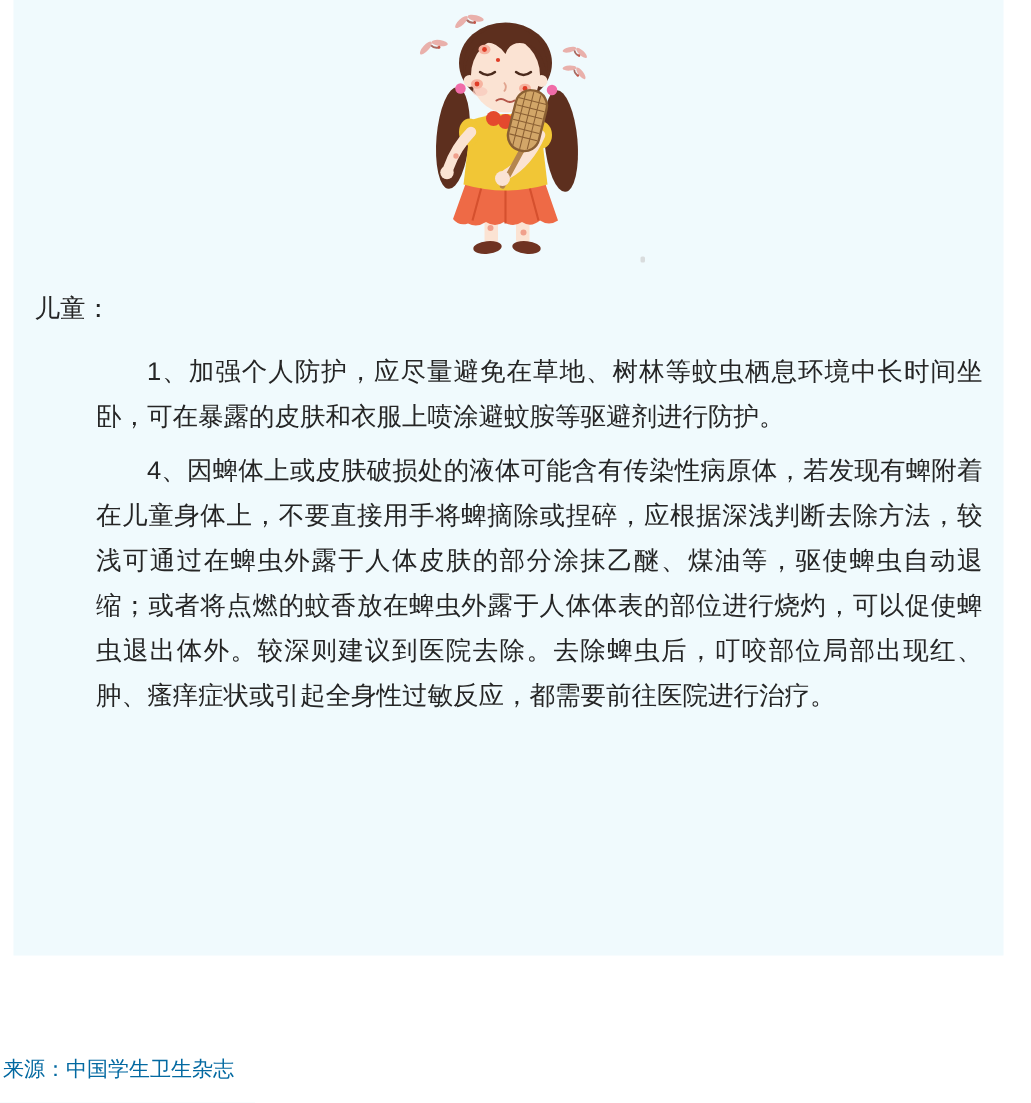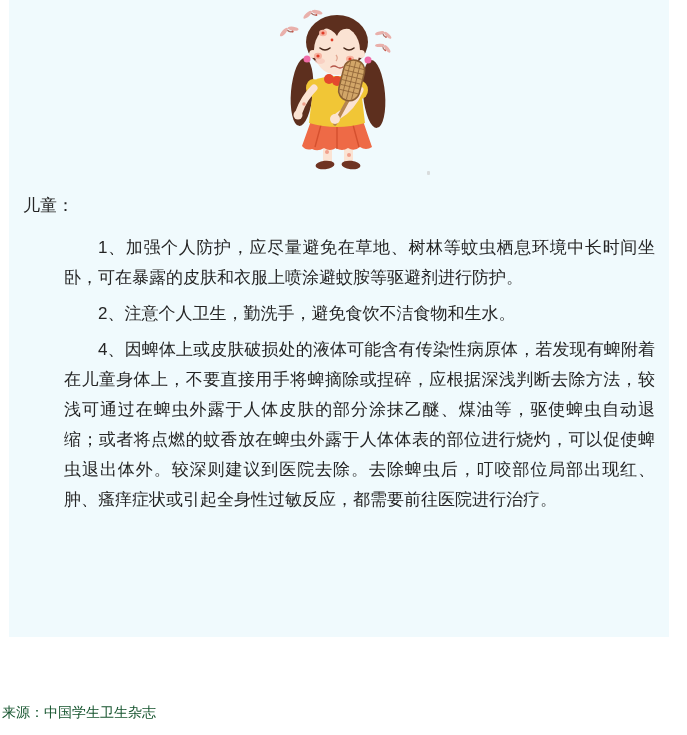--- a/index.html
+++ b/index.html
@@ -11,21 +11,21 @@
     position:absolute;left:9px;top:0;width:660px;height:637px;
     background:#f0fafd;overflow:hidden;
   }
   .illustration-wrap{position:relative;height:180px;}
   .illustration-wrap svg{position:absolute;left:251px;top:2px;}
   .article{padding:0 14px;color:#252525;font-size:17px;line-height:30px;text-align:justify;}
   .article p{margin:6px 0 0 0;}
   .article p.heading{margin:11px 0 12px 0;text-indent:0;}
   .article p.item{text-indent:2em;margin-left:41px;}
   .source-line{
-    position:absolute;left:2px;top:702px;font-size:14px;line-height:20px;color:#14532d;
+    position:absolute;left:2px;top:702px;font-size:14px;line-height:20px;color:#0369a1;
   }
   .speck{position:absolute;left:427px;top:171px;width:3px;height:4px;background:#d9dcdd;border-radius:1px;}
 </style>
 </head>
 <body>
 
 <div class="content-box">
 
   <div class="illustration-wrap">
     <svg width="180" height="180" viewBox="0 0 180 180">
@@ -130,20 +130,19 @@
           <path d="M -1,1 q 1,2.5 4,3" stroke="#a86b62" stroke-width="1.3" fill="none"></path>
           <circle cx="3.5" cy="4" r="1" fill="#c4574a"></circle>
         </g>
       </g>
     </svg>
   </div>
 
   <div class="article">
     <p class="heading">儿童：</p>
     <p class="item">1、加强个人防护，应尽量避免在草地、树林等蚊虫栖息环境中长时间坐卧，可在暴露的皮肤和衣服上喷涂避蚊胺等驱避剂进行防护。</p>
-    <p class="item">2、注意个人卫生，勤洗手，避免食饮不洁食物和生水。</p>
     <p class="item">4、因蜱体上或皮肤破损处的液体可能含有传染性病原体，若发现有蜱附着在儿童身体上，不要直接用手将蜱摘除或捏碎，应根据深浅判断去除方法，较浅可通过在蜱虫外露于人体皮肤的部分涂抹乙醚、煤油等，驱使蜱虫自动退缩；或者将点燃的蚊香放在蜱虫外露于人体体表的部位进行烧灼，可以促使蜱虫退出体外。较深则建议到医院去除。去除蜱虫后，叮咬部位局部出现红、肿、瘙痒症状或引起全身性过敏反应，都需要前往医院进行治疗。</p>
   </div>
 </div>
 
 <div class="speck"></div>
 
 <div class="source-line">来源：中国学生卫生杂志</div>
 
 </body></html>

